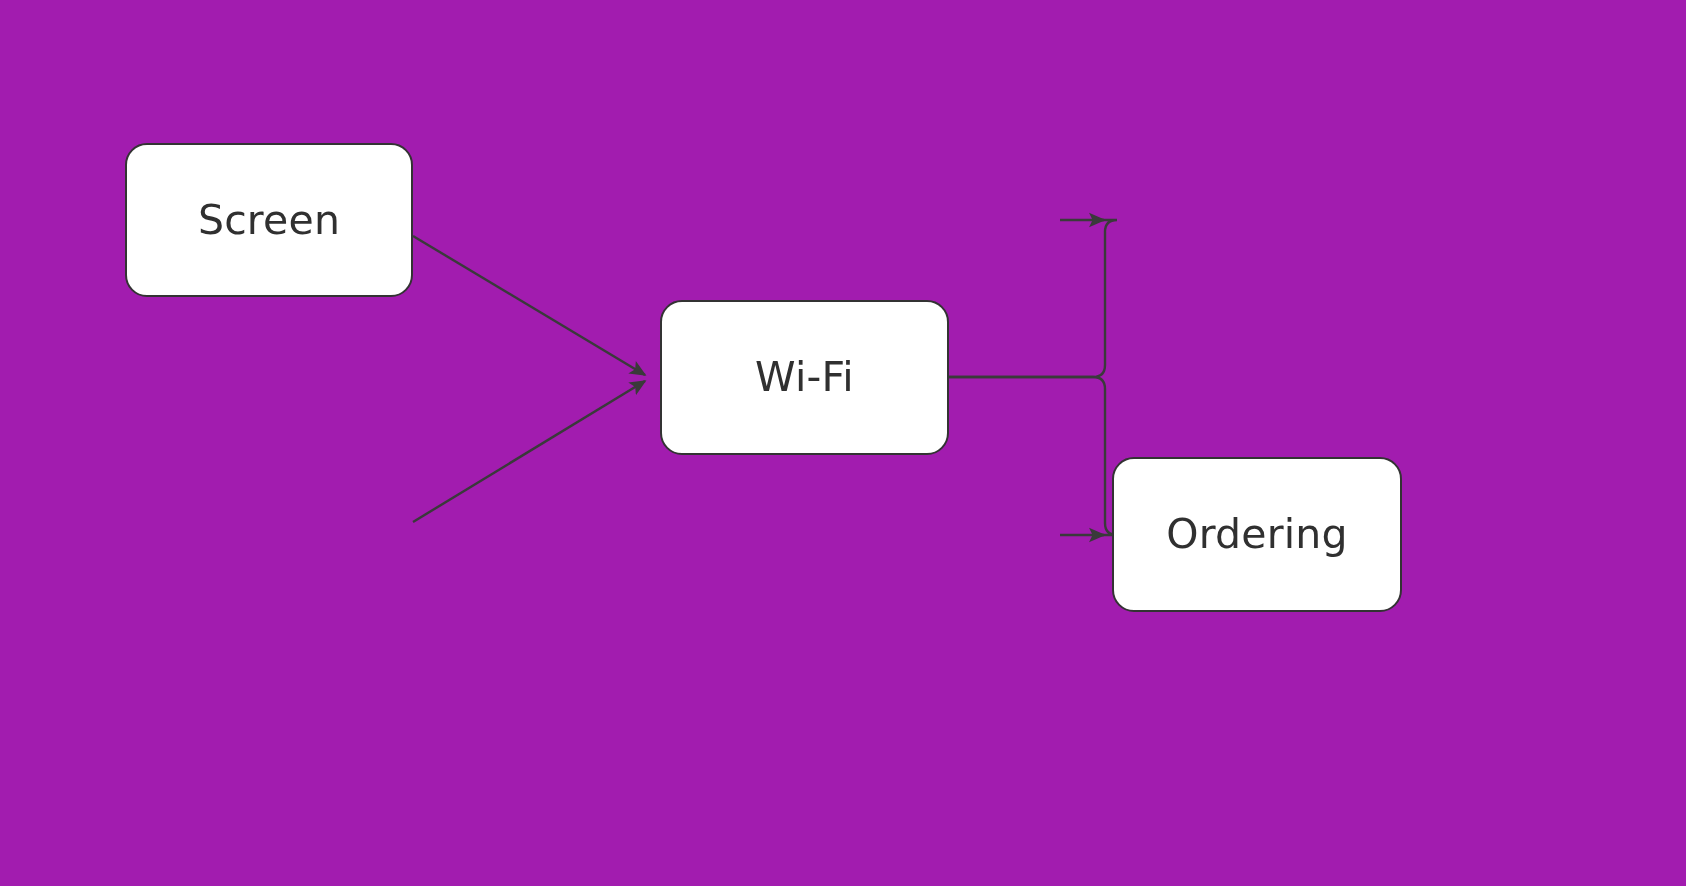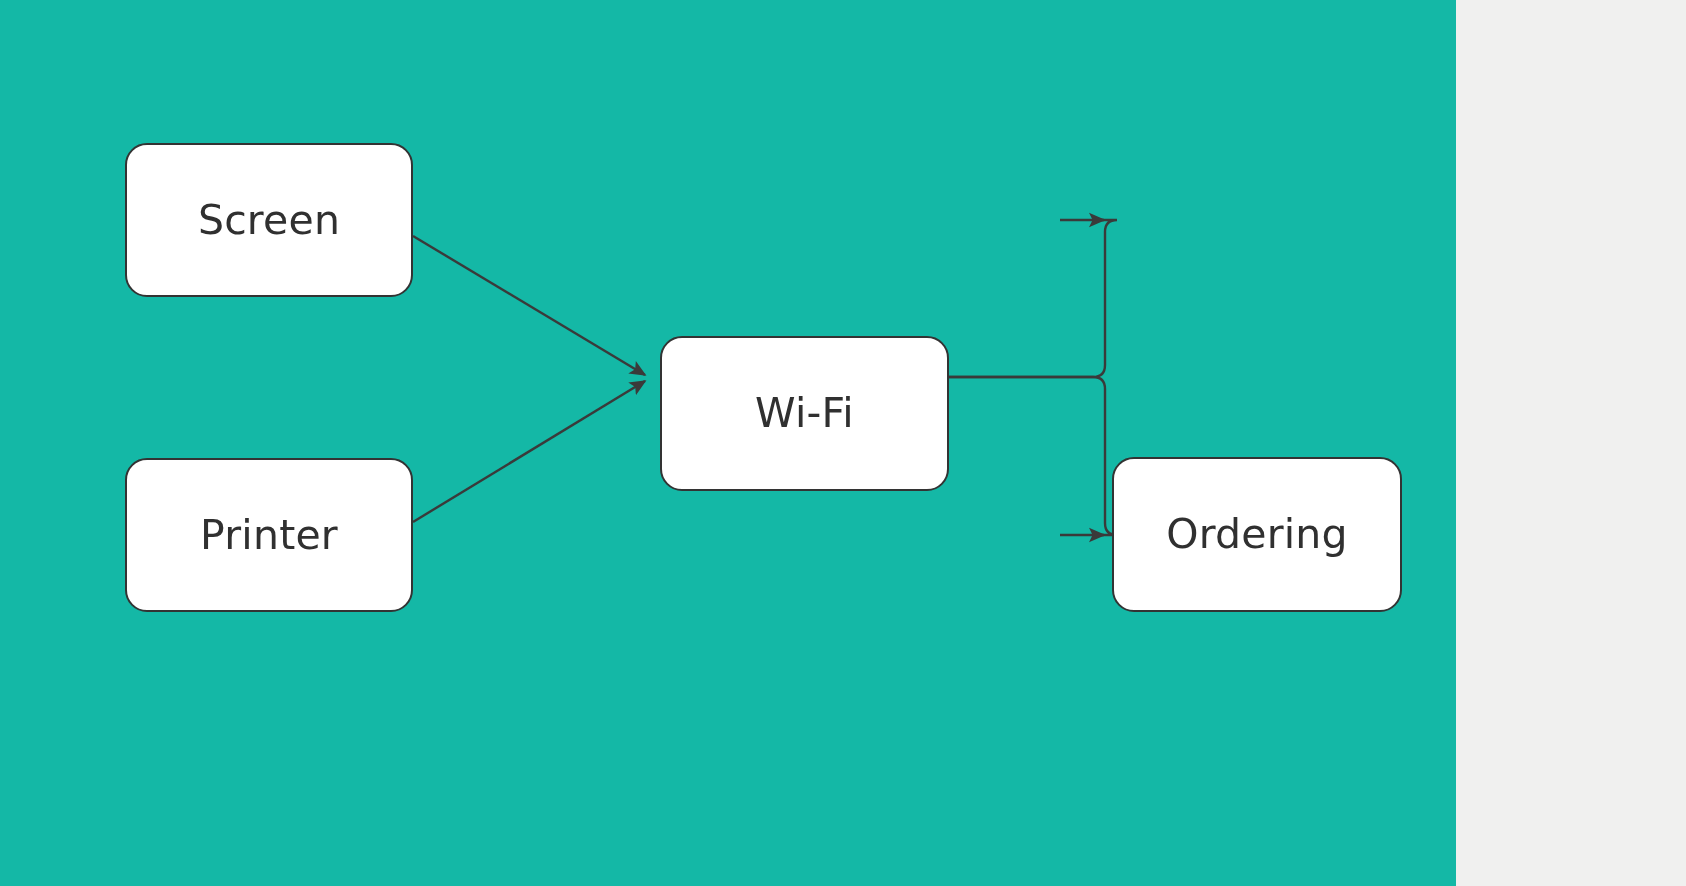--- a/index.html
+++ b/index.html
@@ -8,23 +8,23 @@
   }
   body {
     width: 1686px;
     height: 886px;
     background: #f0f0ef;
     font-family: "DejaVu Sans", sans-serif;
     overflow: hidden;
   }
   #canvas {
     position: relative;
-    width: 1456px;
+    width: 1686px;
     height: 886px;
-    background: #14b8a6;
+    background: #a21caf;
   }
   #edges {
     position: absolute;
     left: 0;
     top: 0;
     width: 1686px;
     height: 886px;
   }
   .node {
     position: absolute;
@@ -42,21 +42,21 @@
     font-size: 41px;
     font-weight: 400;
     color: #303030;
     letter-spacing: 0.2px;
     line-height: 1;
     white-space: nowrap;
   }
   
   #node-screen   { left: 125px; top: 143px; width: 288px; height: 154px; }
   #node-printer  { left: 125px; top: 458px; width: 288px; height: 154px; }
-  #node-wifi     { left: 660px; top: 300px; width: 289px; height: 155px; margin-top: 36px; }
+  #node-wifi     { left: 660px; top: 300px; width: 289px; height: 155px; }
   #node-printing { left: 1112px; top: 142px; width: 290px; height: 155px; }
   #node-ordering { left: 1112px; top: 457px; width: 290px; height: 155px; }
 </style>
 </head>
 <body>
 
 <div id="canvas">
 
   <svg id="edges" viewBox="0 0 1686 886" xmlns="http://www.w3.org/2000/svg">
     <defs>
@@ -73,23 +73,20 @@
     <path d="M 1060 220 L 1104 220" fill="none" stroke="#3a3a3a" stroke-width="2.4" marker-end="url(#arrowhead)"></path>
 
     <path d="M 949 377 L 1093 377 Q 1105 377 1105 389 L 1105 523 Q 1105 535 1117 535 L 1098 535" fill="none" stroke="#3a3a3a" stroke-width="2.4"></path>
     <path d="M 1060 535 L 1104 535" fill="none" stroke="#3a3a3a" stroke-width="2.4" marker-end="url(#arrowhead)"></path>
   </svg>
 
   <div class="node" id="node-screen">
     <span class="node-label">Screen</span>
   </div>
 
-  <div class="node" id="node-printer">
-    <span class="node-label">Printer</span>
-  </div>
 
   <div class="node" id="node-wifi">
     <span class="node-label">Wi-Fi</span>
   </div>
 
 
   <div class="node" id="node-ordering">
     <span class="node-label">Ordering</span>
   </div>
 

